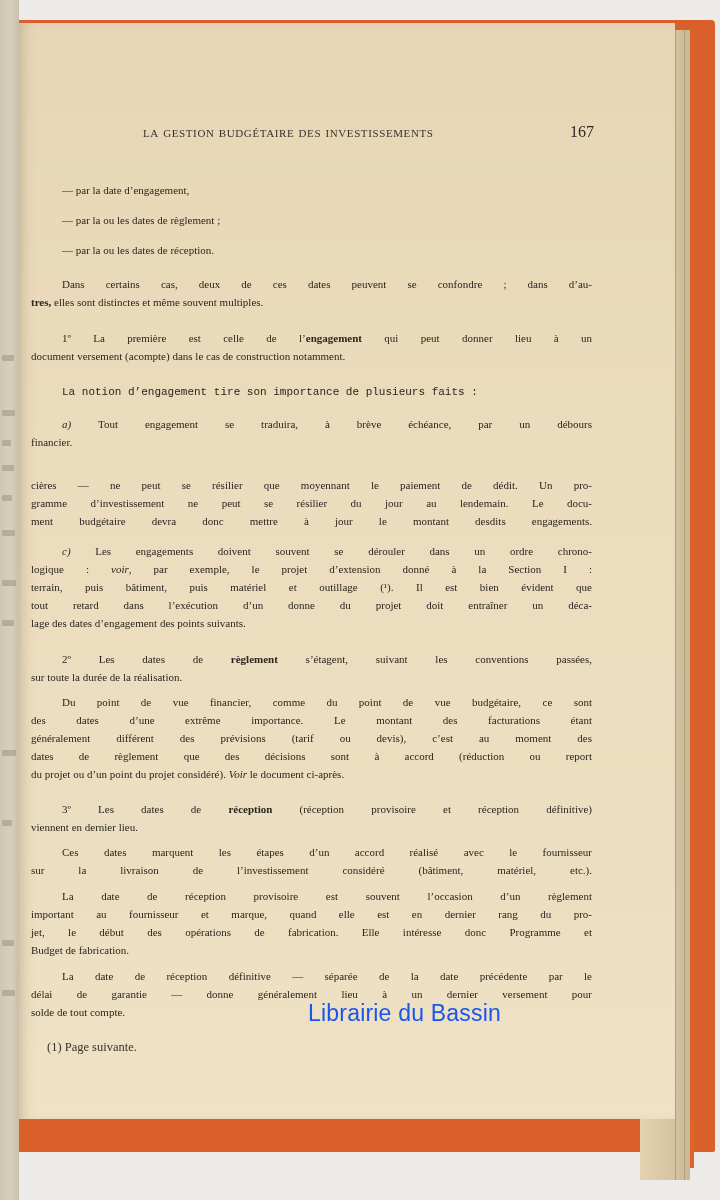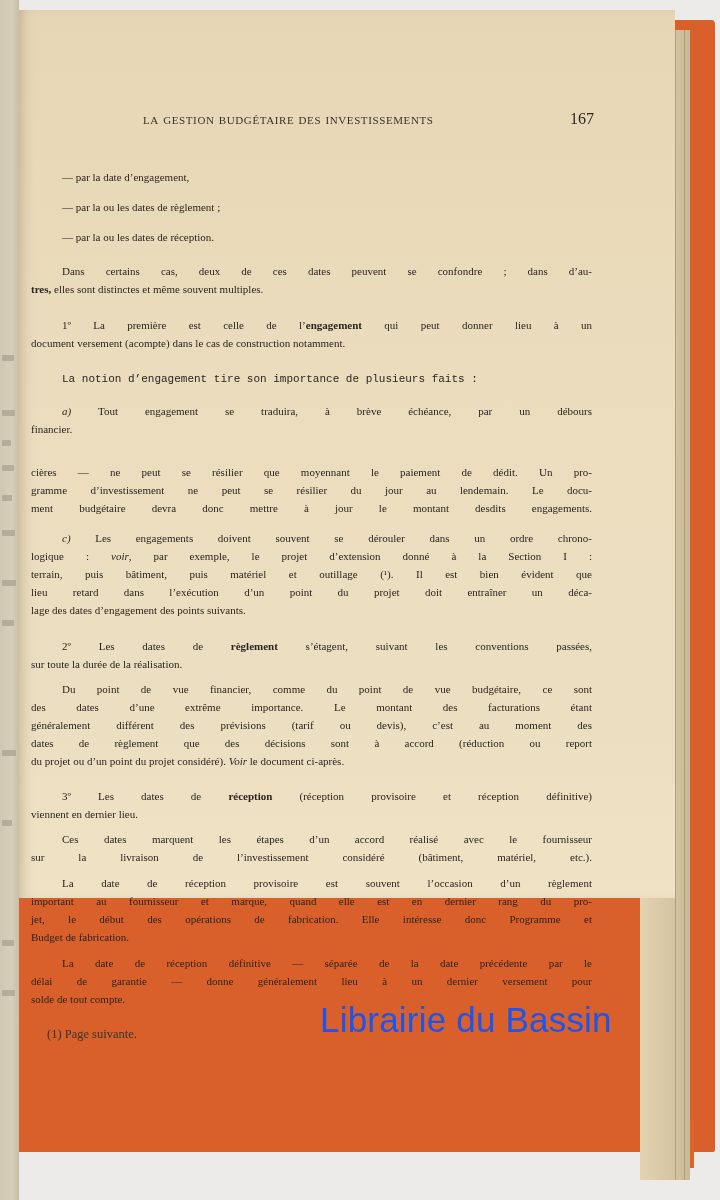--- a/index.html
+++ b/index.html
@@ -25,40 +25,40 @@
     }
     .cover-bottom-edge { position: absolute; left: 680px; top: 1120px; width: 14px; height: 48px; background: #e0632c; }
     
     .page-stack {
       position: absolute; left: 640px; top: 30px; width: 50px; height: 1150px;
       background: linear-gradient(90deg, #e2d2b0 0%, #d6c6a3 60%, #cbb995 100%);
     }
     .page-stack-line { position: absolute; top: 0; bottom: 0; width: 1px; background: #a89674; opacity: .8; }
     
     .page {
-      position: absolute; left: 19px; top: 10px; width: 656px; height: 888px;
+      position: absolute; left: 19px; top: 23px; width: 656px; height: 1096px;
       background: linear-gradient(180deg, #e6d6b5 0%, #ebdcbd 40%, #ecdfc1 80%, #efe2c5 100%);
       box-shadow: inset 10px 0 14px -8px rgba(120,100,70,.35);
     }
     .content { position: absolute; left: 0; top: 0; width: 100%; height: 100%; color: #2b2520; }
     .running-head {
       position: absolute; left: 124px; top: 101px; width: 360px;
       font-variant: small-caps; letter-spacing: .6px; font-size: 15px; color: #3a322a;
       text-transform: lowercase;
     }
     .page-number { position: absolute; left: 551px; top: 100px; font-size: 16px; color: #2e2722; }
     .line { position: absolute; font-size: 11px; line-height: 18px; white-space: nowrap; color: #2b2520; }
     .just { text-align: justify; text-align-last: justify; }
     .b { font-weight: bold; }
     .i { font-style: italic; }
     .footnote { position: absolute; left: 28px; top: 991px; font-size: 12.5px; color: #3a332c; }
     .watermark {
-      position: absolute; left: 320px; top: 973px;
+      position: absolute; left: 308px; top: 973px;
       font-family: "Liberation Sans", "DejaVu Sans", sans-serif;
-      font-size: 35px; color: #1a55f0; white-space: nowrap; letter-spacing: .2px;
+      font-size: 23px; color: #1a55f0; white-space: nowrap; letter-spacing: .2px;
     }
   </style>
 </head>
 <body>
 
 <div class="backdrop"></div>
 
 <div class="left-page">
   <div class="left-marks">
     <div class="left-mark" style="top:355px;width:12px;"></div>
@@ -105,21 +105,21 @@
     <div class="line just" style="left:43px;top:392px;width:530px;"><span class="i">a)</span><span> Tout engagement se traduira, à brève échéance, par un débours</span></div>
     <div class="line" style="left:12px;top:410px;">financier.</div>
 
     <div class="line just" style="left:12px;top:453px;width:561px;">cières — ne peut se résilier que moyennant le paiement de dédit. Un pro-</div>
     <div class="line just" style="left:12px;top:471px;width:561px;">gramme d’investissement ne peut se résilier du jour au lendemain. Le docu-</div>
     <div class="line just" style="left:12px;top:489px;width:561px;">ment budgétaire devra donc mettre à jour le montant desdits engagements.</div>
 
     <div class="line just" style="left:43px;top:519px;width:530px;"><span class="i">c)</span><span> Les engagements doivent souvent se dérouler dans un ordre chrono-</span></div>
     <div class="line just" style="left:12px;top:537px;width:561px;"><span>logique : </span><span class="i">voir</span><span>, par exemple, le projet d’extension donné à la Section I :</span></div>
     <div class="line just" style="left:12px;top:555px;width:561px;">terrain, puis bâtiment, puis matériel et outillage (¹). Il est bien évident que</div>
-    <div class="line just" style="left:12px;top:573px;width:561px;">lieu retard dans l’exécution d’un point du projet doit entraîner un déca-</div>
+    <div class="line just" style="left:12px;top:573px;width:561px;">tout retard dans l’exécution d’un donne du projet doit entraîner un déca-</div>
     <div class="line" style="left:12px;top:591px;">lage des dates d’engagement des points suivants.</div>
 
     <div class="line just" style="left:43px;top:627px;width:530px;"><span>2º Les dates de </span><span class="b">règlement</span><span> s’étagent, suivant les conventions passées,</span></div>
     <div class="line" style="left:12px;top:645px;">sur toute la durée de la réalisation.</div>
 
     <div class="line just" style="left:43px;top:670px;width:530px;">Du point de vue financier, comme du point de vue budgétaire, ce sont</div>
     <div class="line just" style="left:12px;top:688px;width:561px;">des dates d’une extrême importance. Le montant des facturations étant</div>
     <div class="line just" style="left:12px;top:706px;width:561px;">généralement différent des prévisions (tarif ou devis), c’est au moment des</div>
     <div class="line just" style="left:12px;top:724px;width:561px;">dates de règlement que des décisions sont à accord (réduction ou report</div>
     <div class="line" style="left:12px;top:742px;"><span>du projet ou d’un point du projet considéré). </span><span class="i">Voir</span><span> le document ci-après.</span></div>

